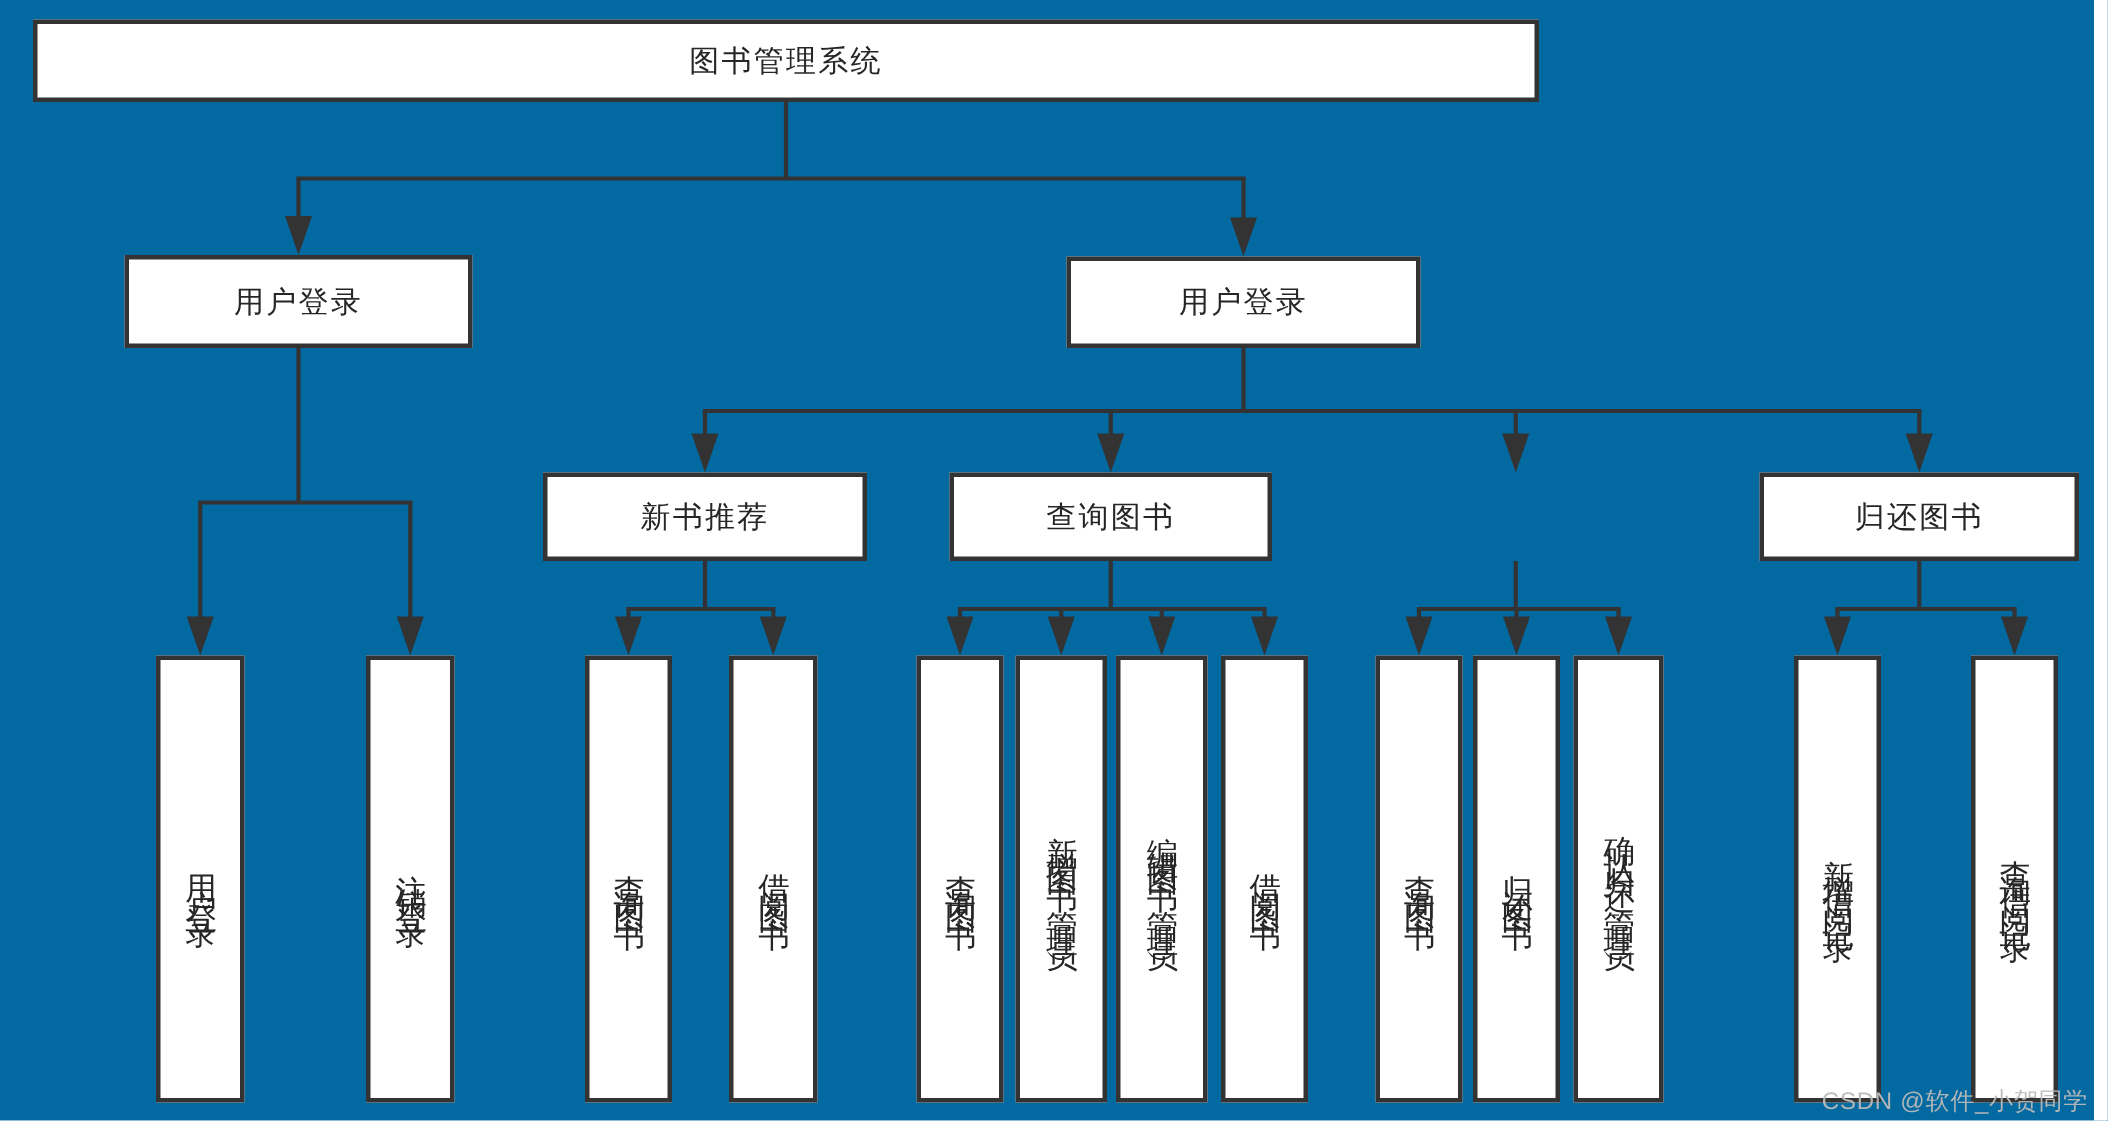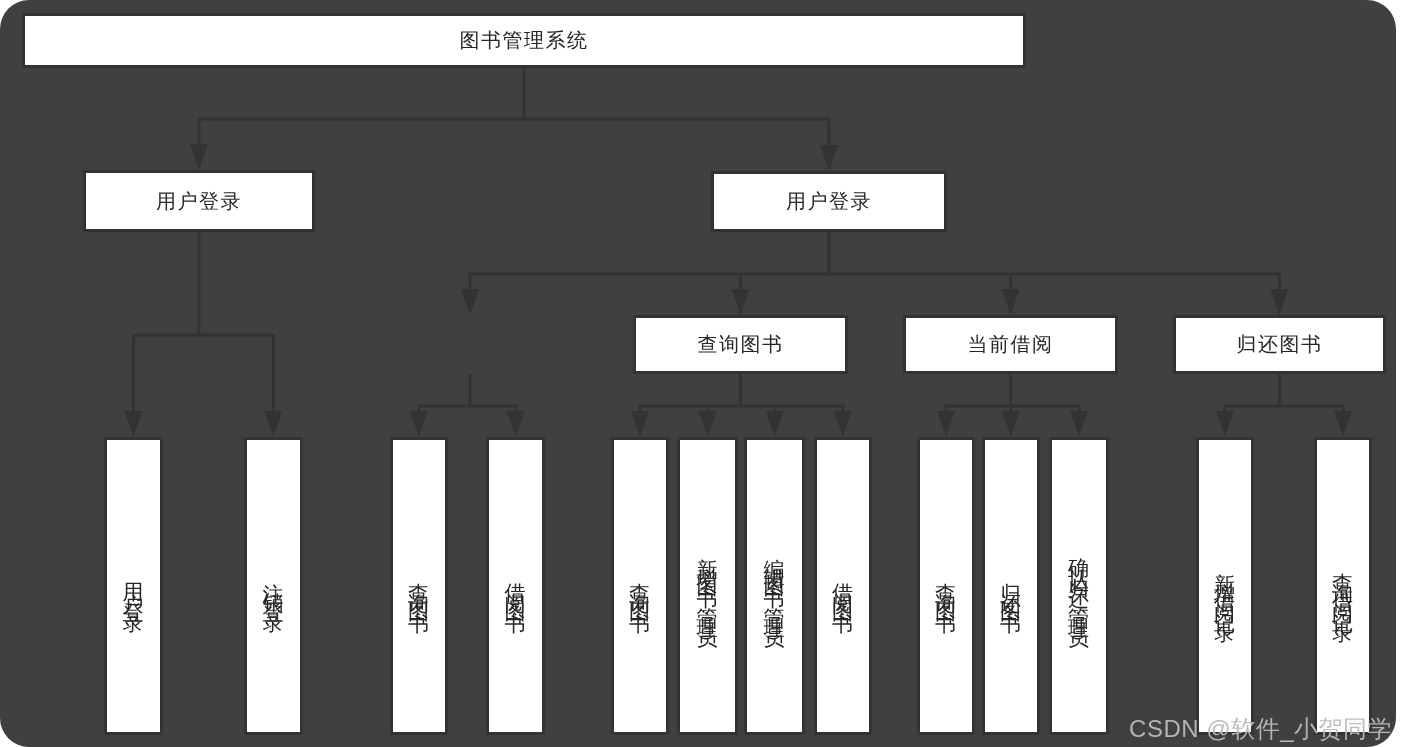--- a/index.html
+++ b/index.html
@@ -8,22 +8,21 @@
     width: 1405px;
     height: 747px;
     overflow: hidden;
     background: #ffffff;
     font-family: "Liberation Sans", "DejaVu Sans", sans-serif;
   }
   #canvas {
     position: relative;
     width: 1396px;
     height: 747px;
-    background: #404040;
-    border-radius: 29px;
+    background: #0369a1;
   }
   #edges {
     position: absolute;
     left: 0;
     top: 0;
     width: 1405px;
     height: 747px;
     z-index: 1;
     pointer-events: none;
   }
@@ -50,21 +49,21 @@
     font-size: 21px;
     letter-spacing: 10px;
     line-height: 1;
     font-weight: 500;
   }
   #watermark {
     position: absolute;
     right: 4px;
     bottom: 2px;
     z-index: 5;
-    font-size: 24px;
+    font-size: 16px;
     color: rgba(185, 185, 185, 0.95);
     letter-spacing: 0.5px;
     white-space: nowrap;
     text-align: right;
   }
 </style>
 </head>
 <body>
 
 <div id="canvas">
@@ -128,25 +127,25 @@
     <span class="lbl">图书管理系统</span>
   </div>
 
   <div class="box horiz" style="left:83px; top:170px; width:232px; height:62px;">
     <span class="lbl">用户登录</span>
   </div>
   <div class="box horiz" style="left:711px; top:171px; width:236px; height:61px;">
     <span class="lbl">用户登录</span>
   </div>
 
+  <div class="box horiz" style="left:362px; top:315px; width:216px; height:59px;">
+    <span class="lbl">新书推荐</span>
+  </div>
   <div class="box horiz" style="left:633px; top:315px; width:215px; height:59px;">
     <span class="lbl">查询图书</span>
-  </div>
-  <div class="box horiz" style="left:903px; top:315px; width:215px; height:59px;">
-    <span class="lbl">当前借阅</span>
   </div>
   <div class="box horiz" style="left:1173px; top:315px; width:213px; height:59px;">
     <span class="lbl">归还图书</span>
   </div>
 
   <div class="box vert" style="left:104px; top:437px; width:59px; height:298px;">
     <span class="lbl">用户登录</span>
   </div>
   <div class="box vert" style="left:244px; top:437px; width:59px; height:298px;">
     <span class="lbl">注销登录</span>

